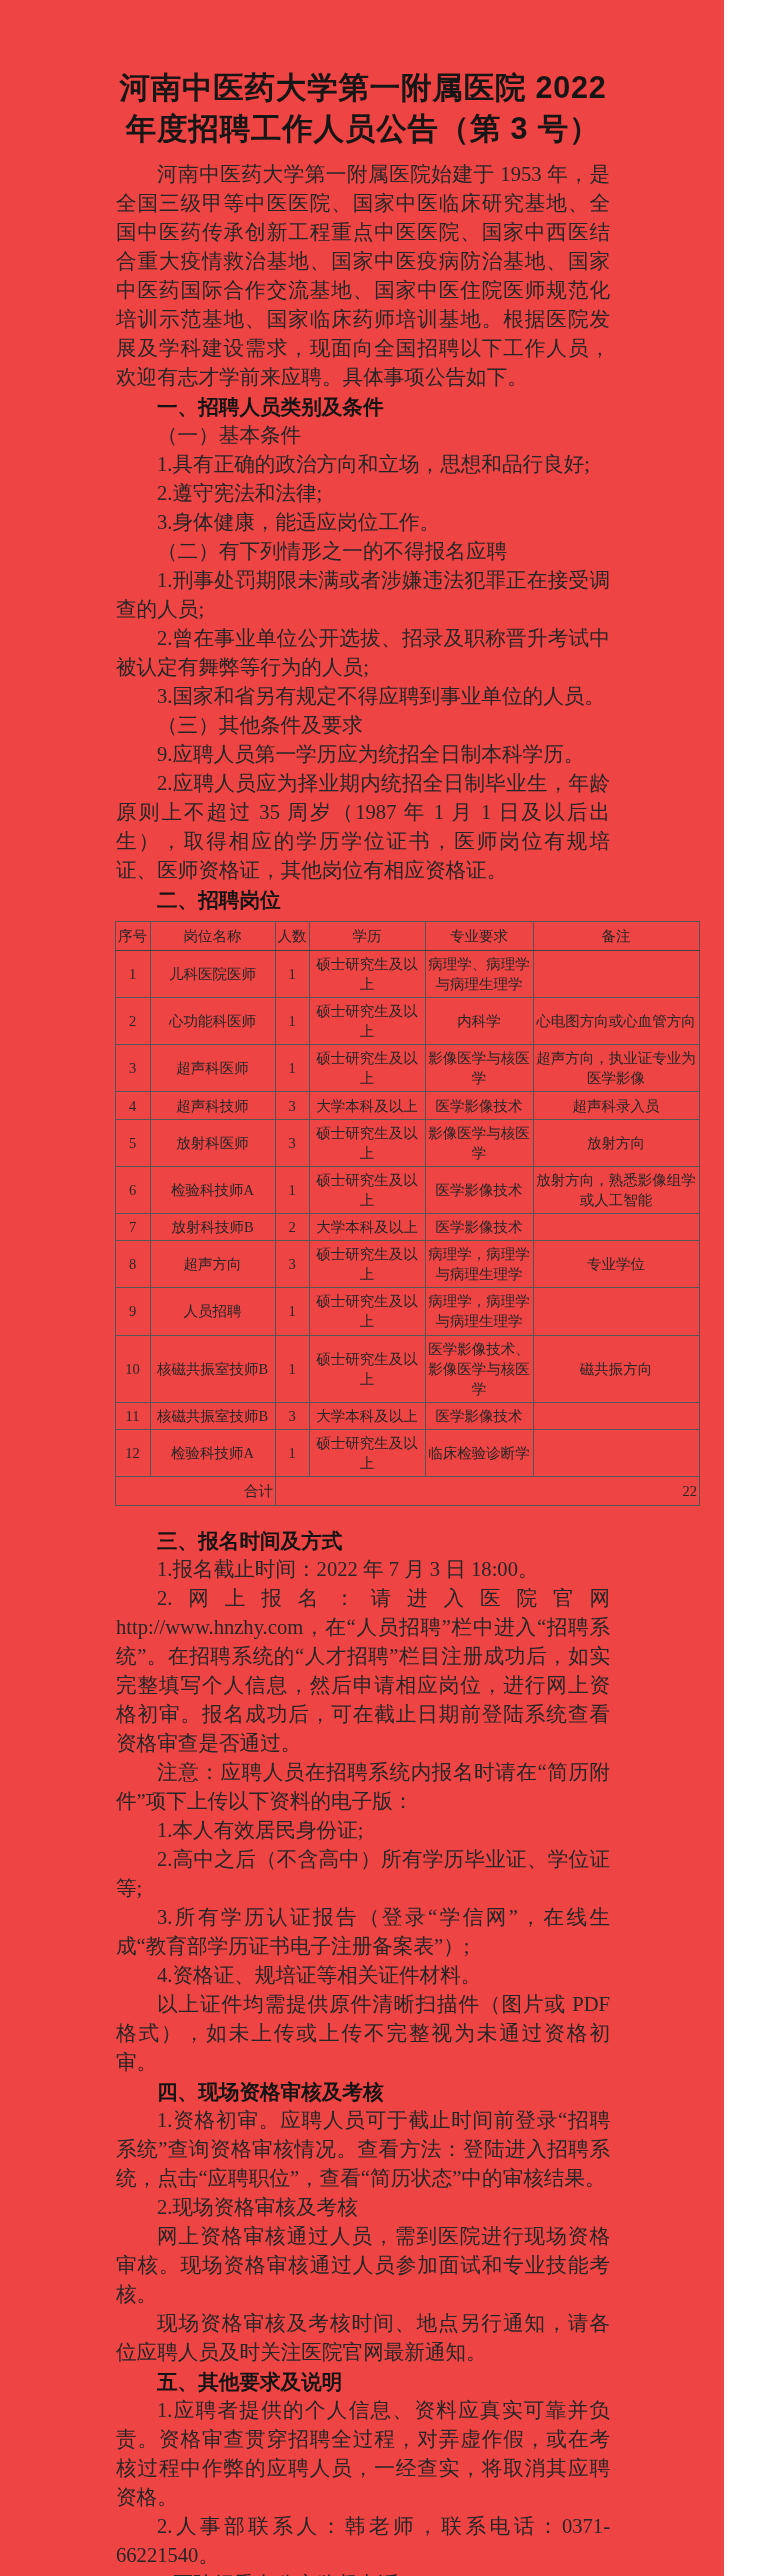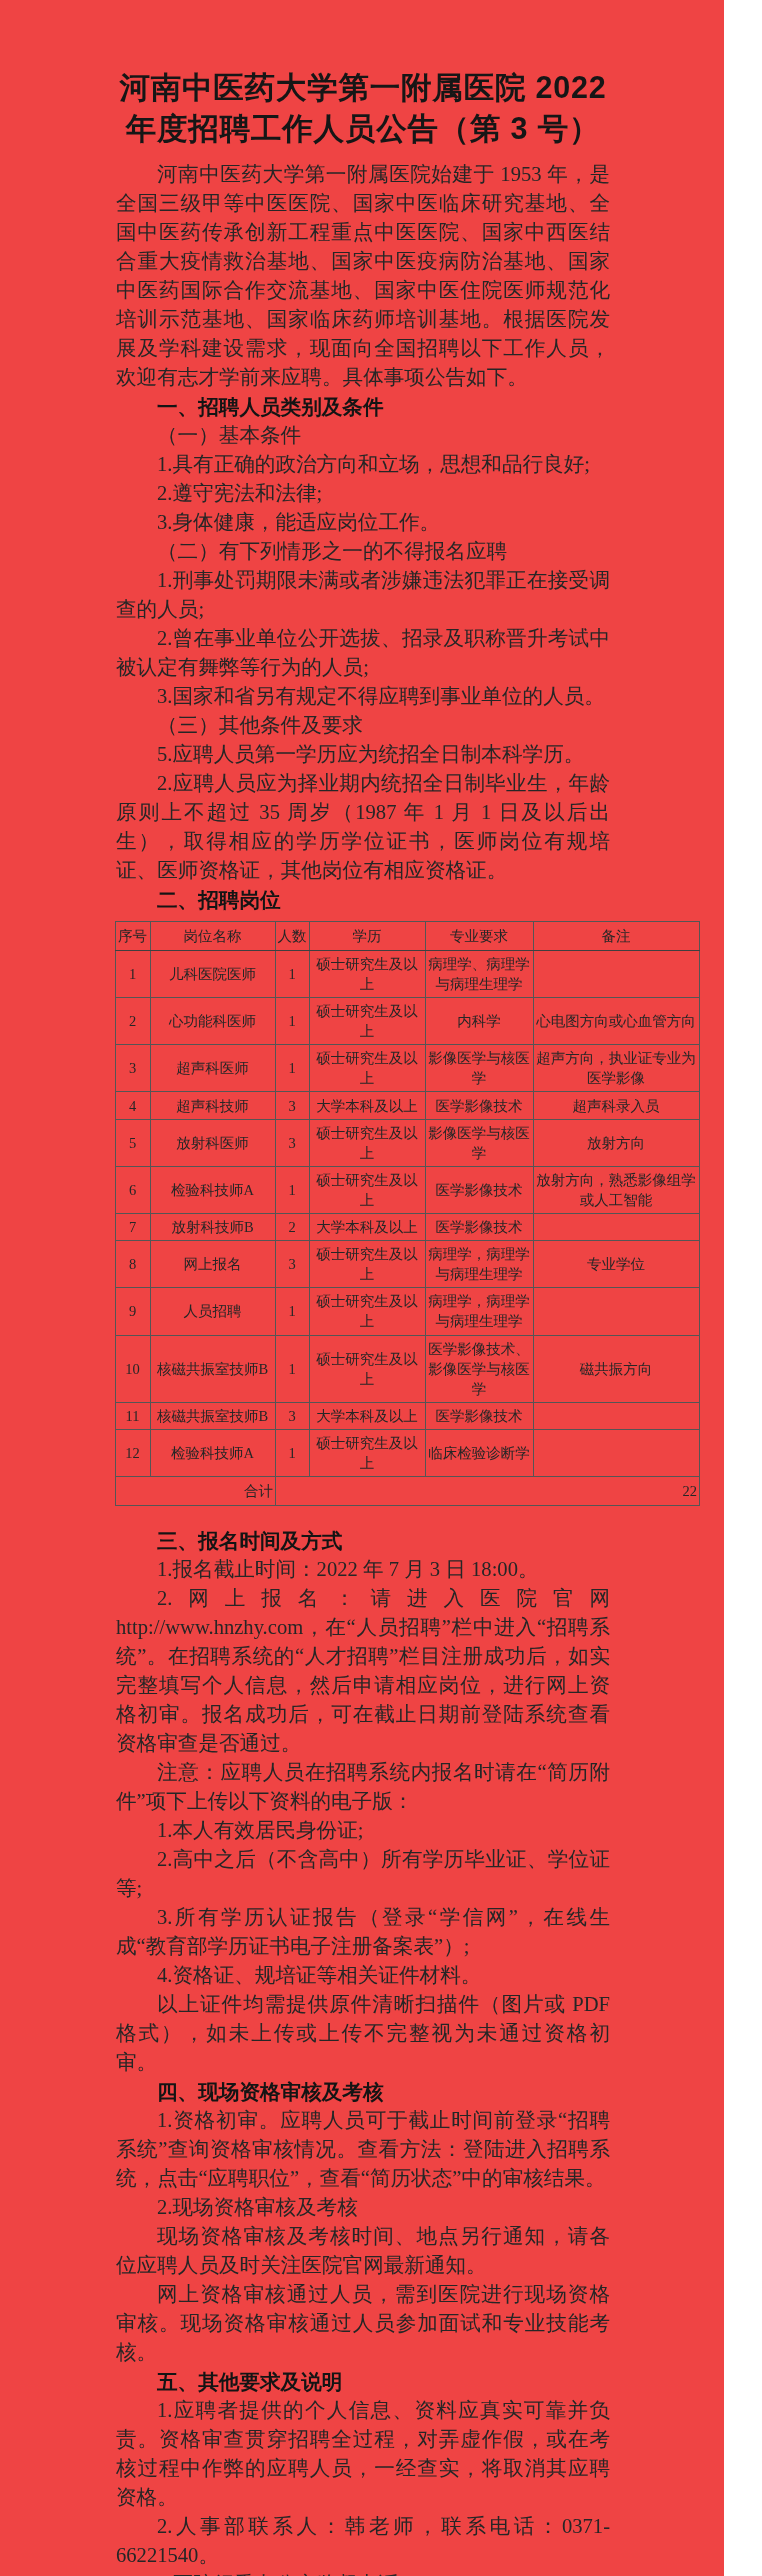--- a/index.html
+++ b/index.html
@@ -60,21 +60,21 @@
   <p class="heading">一、招聘人员类别及条件</p>
   <p class="body">（一）基本条件</p>
   <p class="body">1.具有正确的政治方向和立场，思想和品行良好;</p>
   <p class="body">2.遵守宪法和法律;</p>
   <p class="body">3.身体健康，能适应岗位工作。</p>
   <p class="body">（二）有下列情形之一的不得报名应聘</p>
   <p class="body">1.刑事处罚期限未满或者涉嫌违法犯罪正在接受调查的人员;</p>
   <p class="body">2.曾在事业单位公开选拔、招录及职称晋升考试中被认定有舞弊等行为的人员;</p>
   <p class="body">3.国家和省另有规定不得应聘到事业单位的人员。</p>
   <p class="body">（三）其他条件及要求</p>
-  <p class="body">5.应聘人员第一学历应为统招全日制本科学历。</p>
+  <p class="body">9.应聘人员第一学历应为统招全日制本科学历。</p>
   <p class="body">2.应聘人员应为择业期内统招全日制毕业生，年龄原则上不超过 35 周岁（1987 年 1 月 1 日及以后出生），取得相应的学历学位证书，医师岗位有规培证、医师资格证，其他岗位有相应资格证。</p>
 
   <p class="heading">二、招聘岗位</p>
 
   <table class="positions">
     <colgroup>
       <col style="width:35px">
         <col style="width:125px">
         <col style="width:34px">
       <col style="width:116px">
@@ -143,21 +143,21 @@
       <tr>
         <td>7</td>
         <td>放射科技师B</td>
         <td>2</td>
         <td>大学本科及以上</td>
         <td>医学影像技术</td>
         <td></td>
       </tr>
       <tr>
         <td>8</td>
-        <td>网上报名</td>
+        <td>超声方向</td>
         <td>3</td>
         <td>硕士研究生及以上</td>
         <td>病理学，病理学与病理生理学</td>
         <td>专业学位</td>
       </tr>
       <tr>
         <td>9</td>
         <td>人员招聘</td>
         <td>1</td>
         <td>硕士研究生及以上</td>
@@ -201,22 +201,22 @@
   <p class="body">注意：应聘人员在招聘系统内报名时请在“简历附件”项下上传以下资料的电子版：</p>
   <p class="body">1.本人有效居民身份证;</p>
   <p class="body">2.高中之后（不含高中）所有学历毕业证、学位证等;</p>
   <p class="body">3.所有学历认证报告（登录“学信网”，在线生成“教育部学历证书电子注册备案表”）;</p>
   <p class="body">4.资格证、规培证等相关证件材料。</p>
   <p class="body">以上证件均需提供原件清晰扫描件（图片或 PDF 格式），如未上传或上传不完整视为未通过资格初审。</p>
 
   <p class="heading">四、现场资格审核及考核</p>
   <p class="body">1.资格初审。应聘人员可于截止时间前登录“招聘系统”查询资格审核情况。查看方法：登陆进入招聘系统，点击“应聘职位”，查看“简历状态”中的审核结果。</p>
   <p class="body">2.现场资格审核及考核</p>
+  <p class="body">网上资格审核通过人员，需到医院进行现场资格审核。现场资格审核通过人员参加面试和专业技能考核。</p>
   <p class="body">现场资格审核及考核时间、地点另行通知，请各位应聘人员及时关注医院官网最新通知。</p>
-  <p class="body">网上资格审核通过人员，需到医院进行现场资格审核。现场资格审核通过人员参加面试和专业技能考核。</p>
 
   <p class="heading">五、其他要求及说明</p>
   <p class="body">1.应聘者提供的个人信息、资料应真实可靠并负责。资格审查贯穿招聘全过程，对弄虚作假，或在考核过程中作弊的应聘人员，一经查实，将取消其应聘资格。</p>
   <p class="body">2.人事部联系人：韩老师，联系电话：0371-66221540。</p>
   <p class="body">3.医院纪委办公室监督电话：0371-66297761。</p>
 
   <p class="sign">国家中医药国际合作交流基地</p>
   <p class="sign date">2022 年 6 月 17 日</p>
 
 </div>

